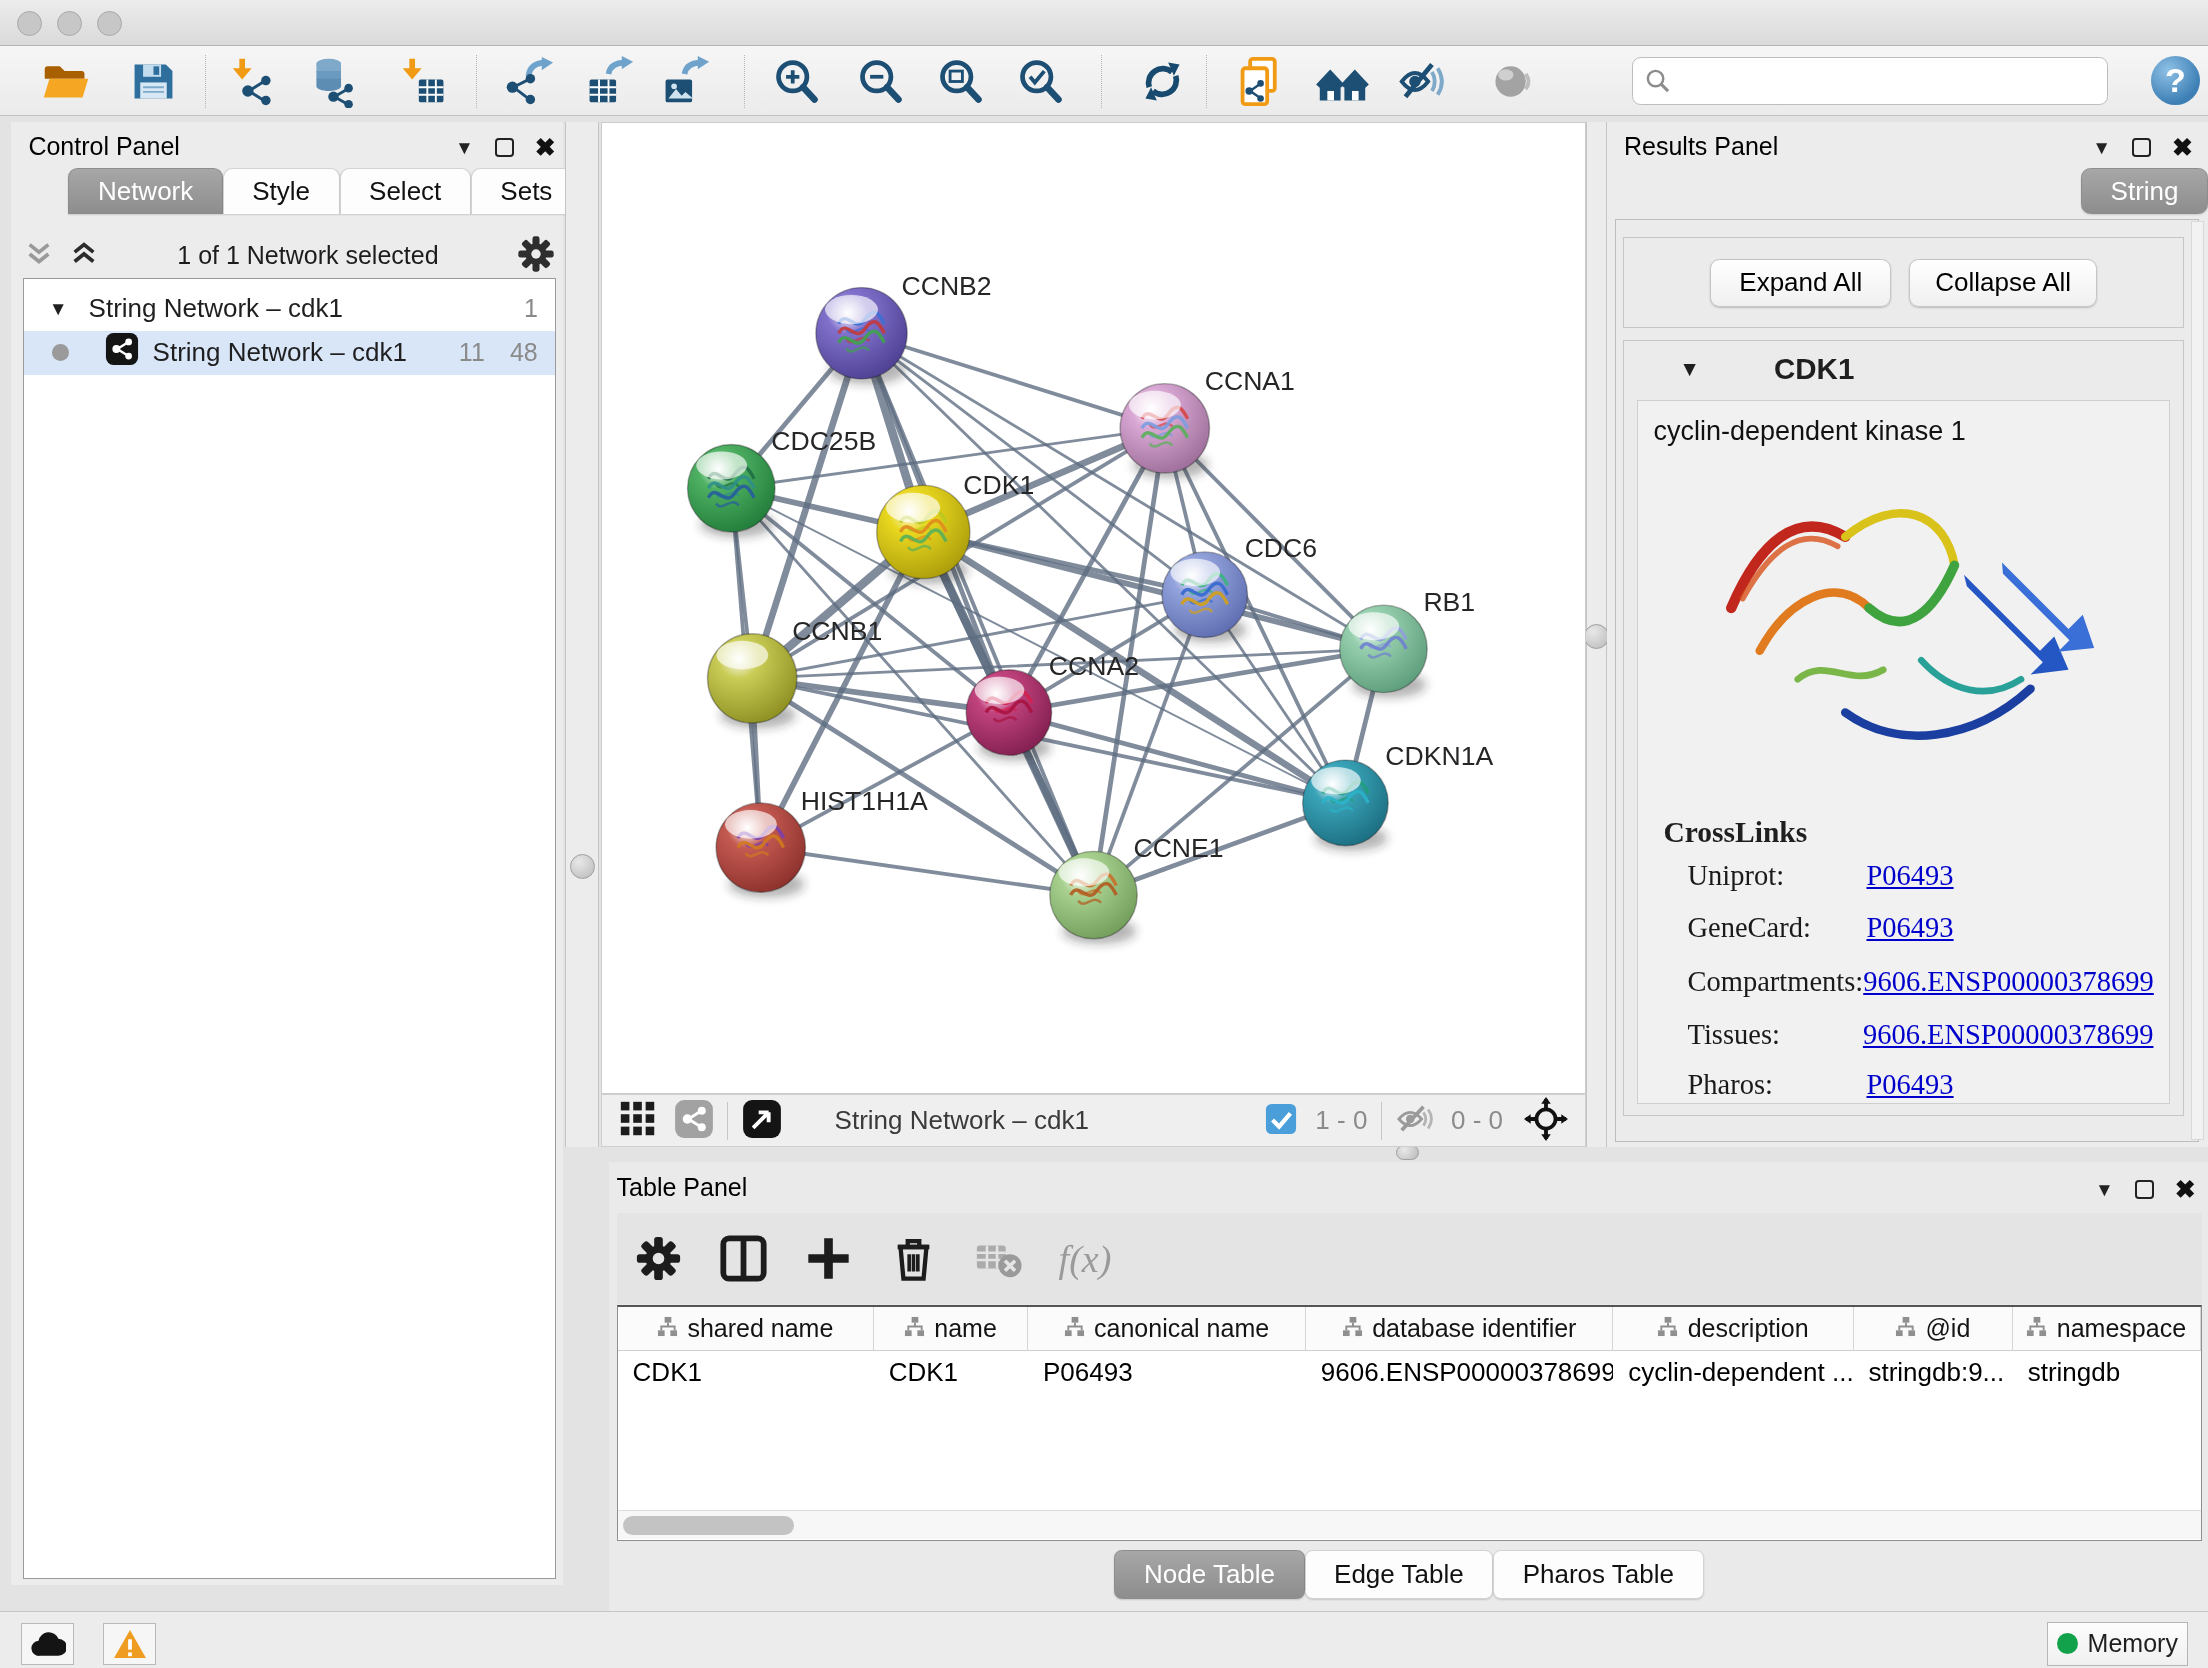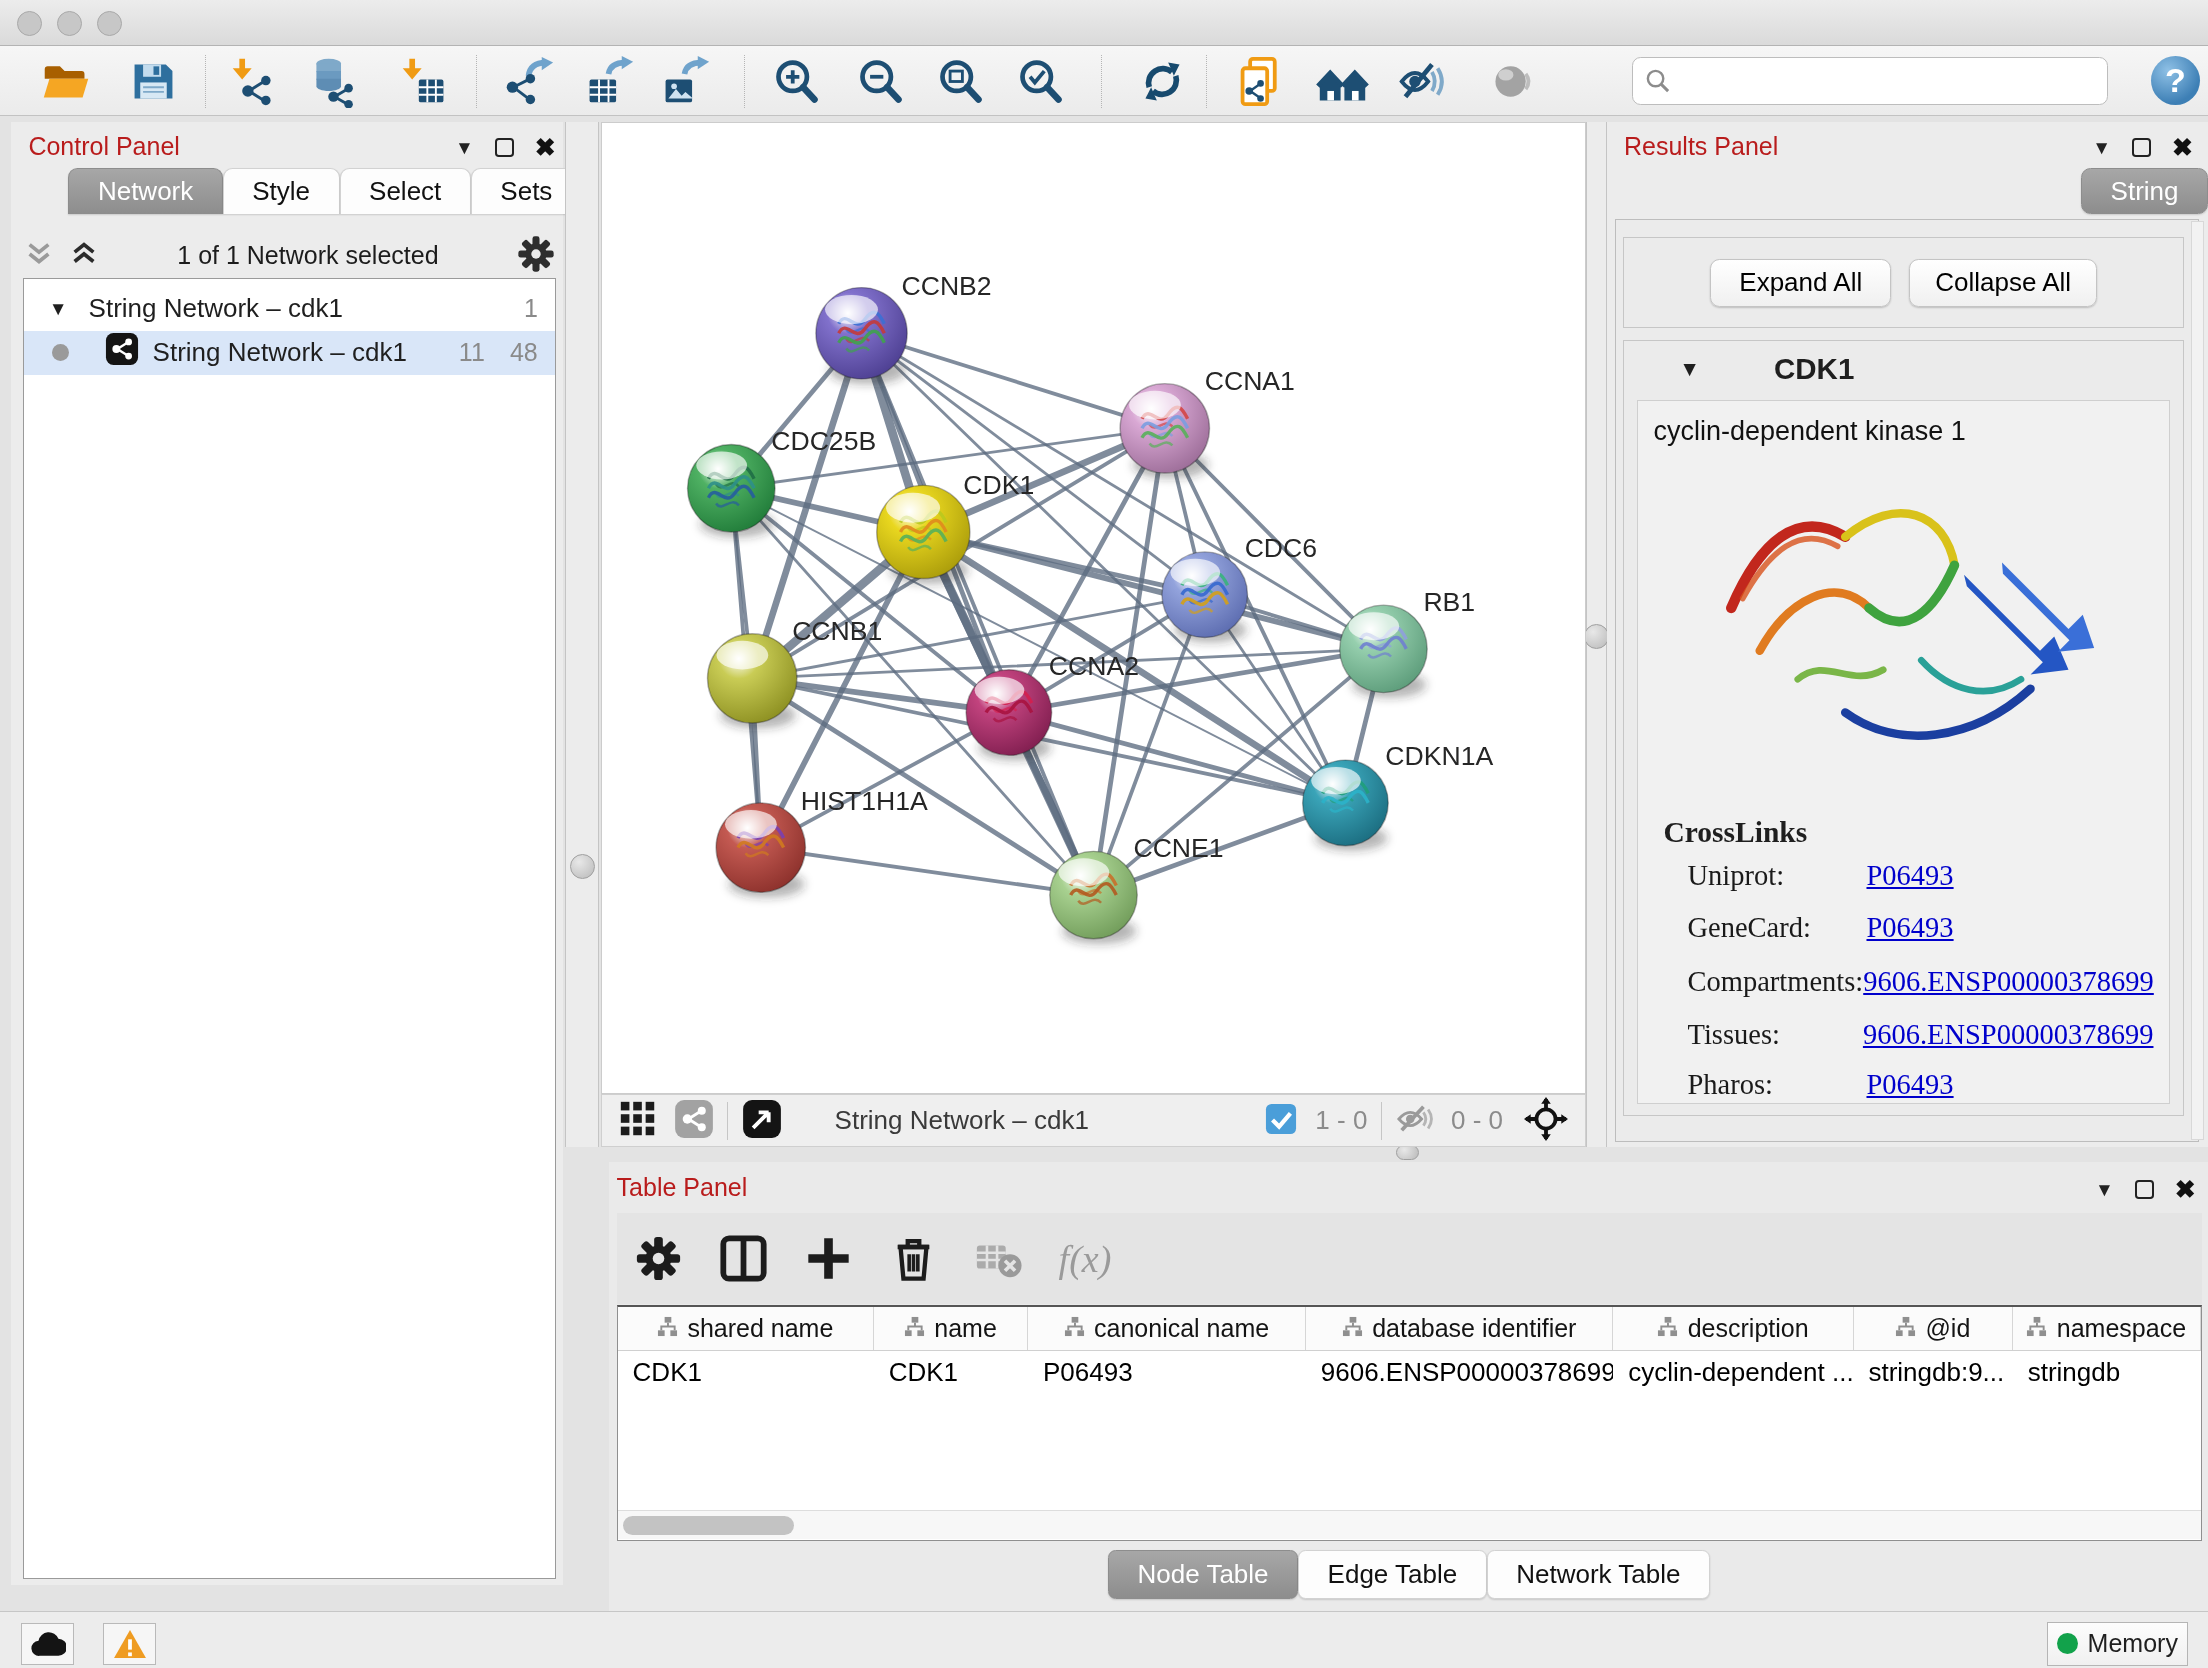--- a/index.html
+++ b/index.html
@@ -23,21 +23,21 @@
   .tb-sep { position:absolute; top:8.6px; width:0; height:53px; border-left:1.9px dotted #b5b5b5; }
   .searchbox { position:absolute; left:1632px; top:10.5px; width:476px; height:48px;
     background:#fff; border:1px solid #bdbdbd; border-radius:8.6px; display:flex; align-items:center; padding-left:11.4px; }
   .searchbox input { border:none; outline:none; font-size:25px; flex:1; background:transparent;
     font-family:"Liberation Sans", sans-serif; }
   .help-btn { position:absolute; left:2151px; top:9.5px; width:49px; height:49px; border-radius:50%;
     background:radial-gradient(circle at 35% 30%, #8fc1e6, #3d7fb5 70%); color:#fff; font-size:34px;
     font-weight:bold; display:flex; align-items:center; justify-content:center; cursor:pointer; }
 
   
-  .panel-title { font-size:25px; color:#b91c1c; }
+  .panel-title { font-size:25px; color:#000000; }
   .win-ctrl { display:inline-flex; align-items:center; gap:21px; }
   .wc-collapse { font-size:19px; color:#222; }
   .wc-float { width:19px; height:19px; border:2.9px solid #222; border-radius:3.8px; display:inline-block; }
   .wc-close { font-size:25px; font-weight:bold; color:#111; }
 
   .tab { height:46px; padding:0 28.5px; display:flex; align-items:center; justify-content:center;
     font-size:26px; background:#fdfdfd; color:#111; border:1px solid #d2d2d2; border-radius:9.5px;
     box-shadow:0 1px 1.9px rgba(0,0,0,.15); cursor:pointer; }
   .tab.active { background:linear-gradient(#a7a7a7,#8d8d8d); color:#fff; border-color:#8d8d8d; }
 
@@ -872,21 +872,21 @@
             <div class="td-cell" style="width: 190px;">stringdb</div>
           </div>
         </div>
     </div>
     <div class="tp-hscroll">
       <span class="tp-thumb"></span>
     </div>
     <div class="tp-tabs" id="tp-tabs">
         <div class="tab active">Node Table</div>
         <div class="tab">Edge Table</div>
-        <div class="tab">Network Table</div>
+        <div class="tab">Pharos Table</div>
       </div>
   </div>
 
   <div class="abs statusbar">
     <span class="sb-btn" style="left:21px">
       <svg width="36" height="27" viewBox="0 0 38 28">
           <path d="M10 26a8 8 0 0 1-1-16 11 11 0 0 1 21-2 7 7 0 0 1 0 18z" fill="#141414"></path>
         </svg>
     </span>
     <span class="sb-btn" style="left:103px">

